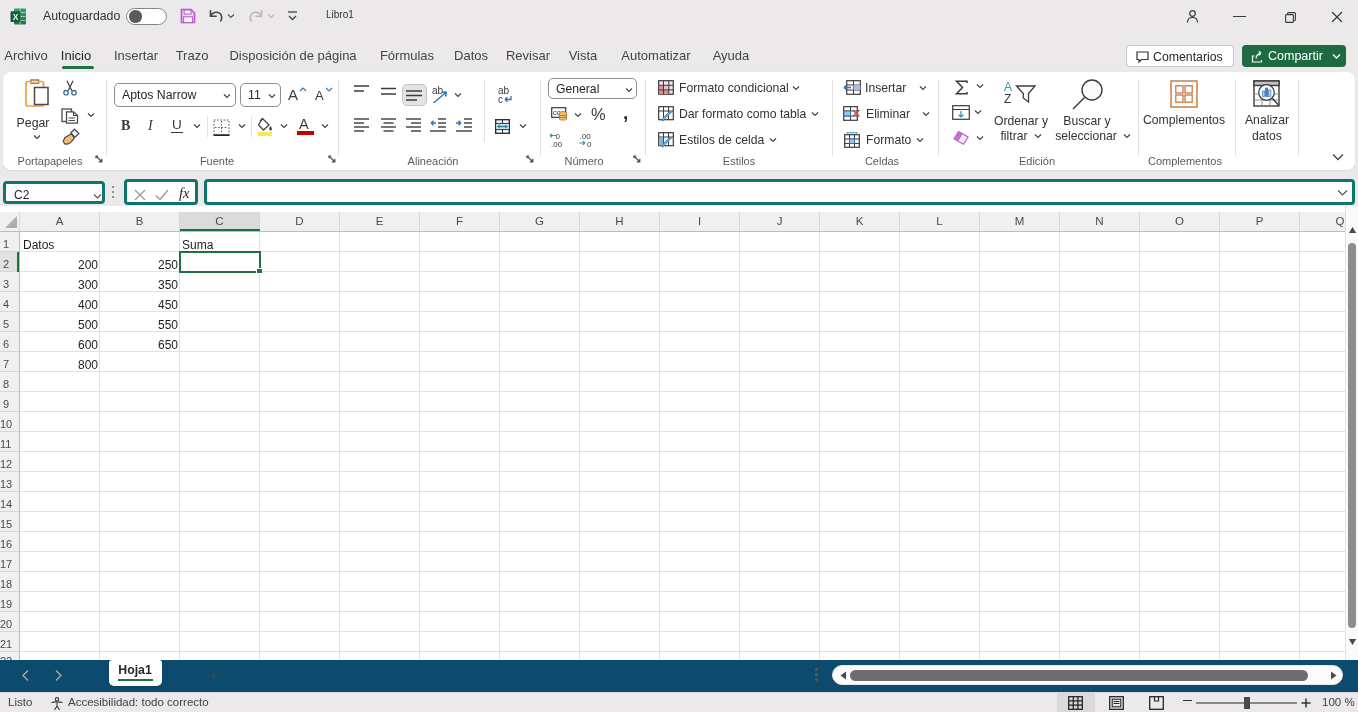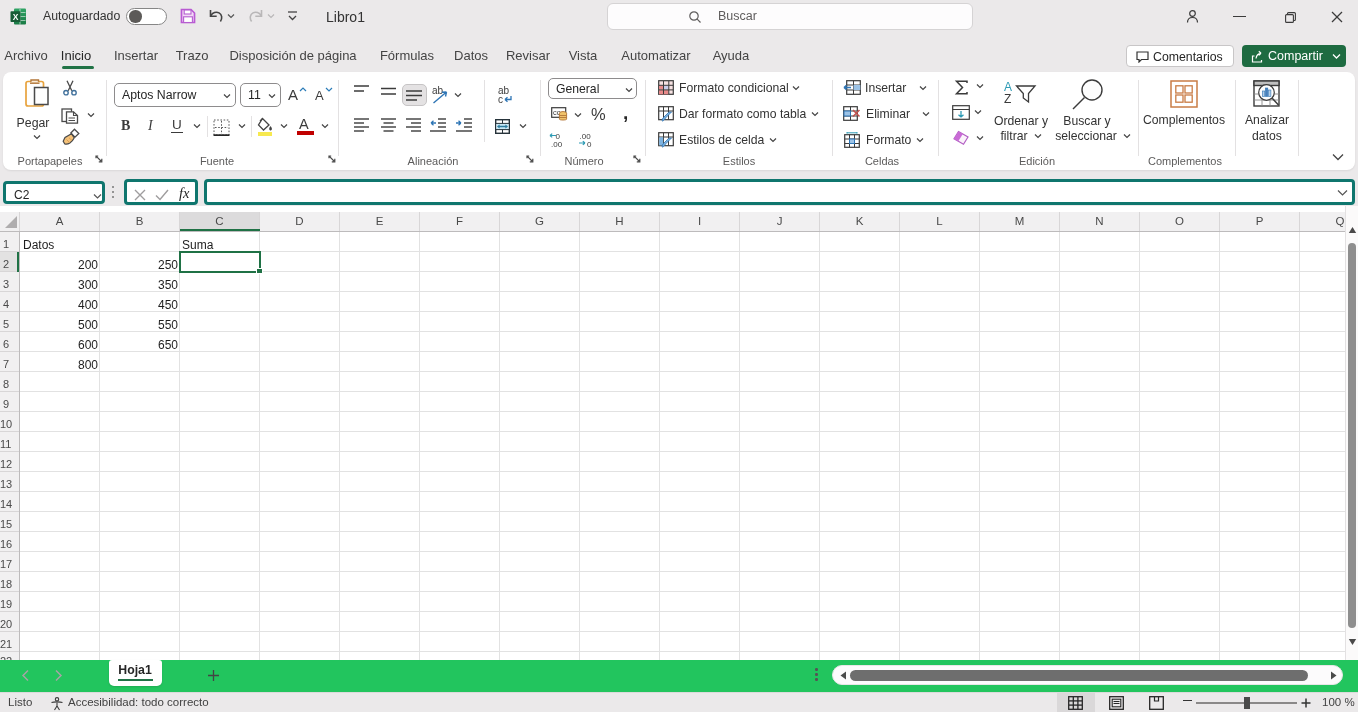--- a/index.html
+++ b/index.html
@@ -32,21 +32,21 @@
     background-image:
       repeating-linear-gradient(to bottom, transparent 0 19px, #E2E2E2 19px 20px),
       repeating-linear-gradient(to right, transparent 0 79px, #E2E2E2 79px 80px);
   }
   #rowheads { position:absolute; left:0; top:26px; width:20px; height:428px; background:#F1F0F1; border-right:1px solid #BDBBBC; }
   .rh { position:absolute; left:0; width:19px; height:20px; line-height:24px; text-align:right; padding-right:10px; font-size:11px; color:#4A4A4A; border-bottom:1px solid #D8D6D7; }
   .cell { position:absolute; height:20px; line-height:20px; font-size:12px; color:#1E1E1E; padding-top:2.5px; }
   .num { text-align:right; }
 
   
-  #tabbar { left:0; top:660px; width:1358px; height:32px; background:#22c55e; }
+  #tabbar { left:0; top:660px; width:1358px; height:32px; background:#0c4a6e; }
   #statusbar { left:0; top:692px; width:1358px; height:28px; background:#EBE9EA; border-top:1px solid #DCDADB; font-size:11.5px; color:#424242;padding-left:34px; }
 </style>
 </head>
 <body>
 
 <div id="titlebar" class="abs">
 
   <svg class="abs" style="left:10px;top:8px" width="17" height="17" viewBox="0 0 17 17">
     <defs>
         <linearGradient id="xg" x1="0" y1="0" x2="0" y2="1">
@@ -87,29 +87,22 @@
     <path d="M14.2 7.8 C12.5 4.6 8.7 3.4 6 4.9 C3 6.6 2.4 10.6 4.6 13.4" fill="none" stroke="#B9B7B8" stroke-width="1.6"></path>
   </svg>
   <svg class="chev" style="left:267px;top:13px" width="8" height="6" viewBox="0 0 8 6">
       <path d="M1 1.5 L4 4.5 L7 1.5" fill="none" stroke="#B9B7B8" stroke-width="1.2"></path>
     </svg>
 
   <svg class="abs" style="left:287px;top:10px" width="11" height="12" viewBox="0 0 11 12">
     <line x1="1" y1="2" x2="10" y2="2" stroke="#444" stroke-width="1.3"></line>
     <path d="M2 6 L5.5 9.5 L9 6" fill="none" stroke="#444" stroke-width="1.3"></path>
   </svg>
-  <div class="abs" style="left:326px;top:9px;font-size:14px;color:#333">Libro1</div>
-
-  <div class="abs" style="left:607px;top:3px;width:366px;height:27px;background:#FDFCFD;border:1px solid #D5D3D4;border-radius:6px">
-    <svg class="abs" style="left:80px;top:6px" width="14" height="14" viewBox="0 0 14 14">
-      <circle cx="6" cy="6" r="4.2" fill="none" stroke="#5F5D5D" stroke-width="1.2"></circle>
-      <line x1="9.2" y1="9.2" x2="12.5" y2="12.5" stroke="#5F5D5D" stroke-width="1.2"></line>
-    </svg>
-    <div class="abs" style="left:110px;top:5px;font-size:12.5px;color:#5F5D5D">Buscar</div>
-  </div>
+  <div class="abs" style="left:326px;top:9px;font-size:10px;color:#333">Libro1</div>
+
 
   <svg class="abs" style="left:1185px;top:9px" width="15" height="15" viewBox="0 0 15 15">
     <circle cx="7.5" cy="4.5" r="2.8" fill="none" stroke="#3B3B3B" stroke-width="1.2"></circle>
     <path d="M2.5 13.5 C2.5 10 5 8.5 7.5 8.5 C10 8.5 12.5 10 12.5 13.5" fill="none" stroke="#3B3B3B" stroke-width="1.2"></path>
   </svg>
 
   <div class="abs" style="left:1233px;top:15.5px;width:13px;height:1.4px;background:#3B3B3B"></div>
   <svg class="abs" style="left:1285px;top:12px" width="11" height="11" viewBox="0 0 11 11">
     <path d="M2.5 2.8 V1.6 C2.5 1 2.9 0.6 3.5 0.6 H9.4 C10 0.6 10.4 1 10.4 1.6 V7.5 C10.4 8.1 10 8.5 9.4 8.5 H8.2" fill="none" stroke="#3B3B3B" stroke-width="1.1"></path>
     <rect x="0.6" y="2.6" width="7.8" height="7.8" rx="1" fill="none" stroke="#3B3B3B" stroke-width="1.1"></rect>

